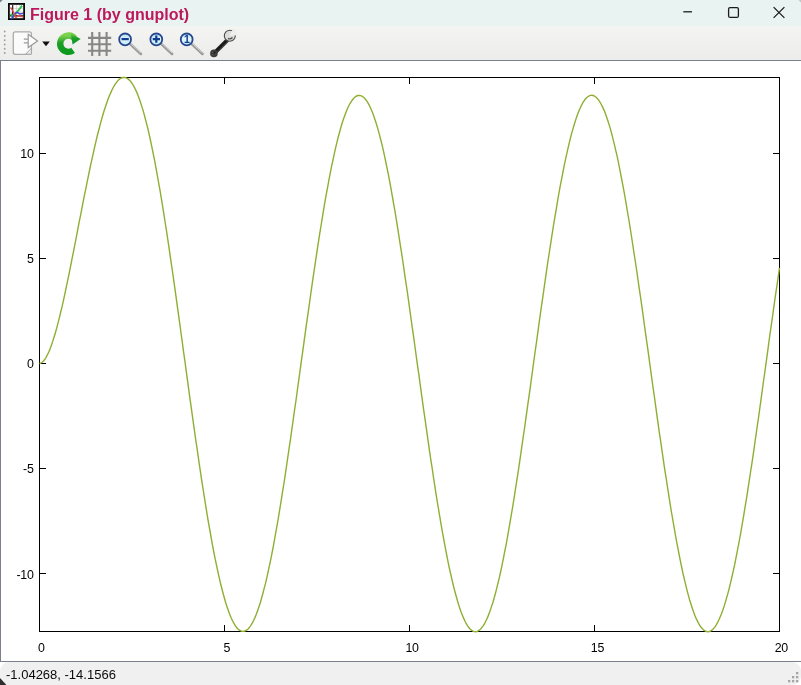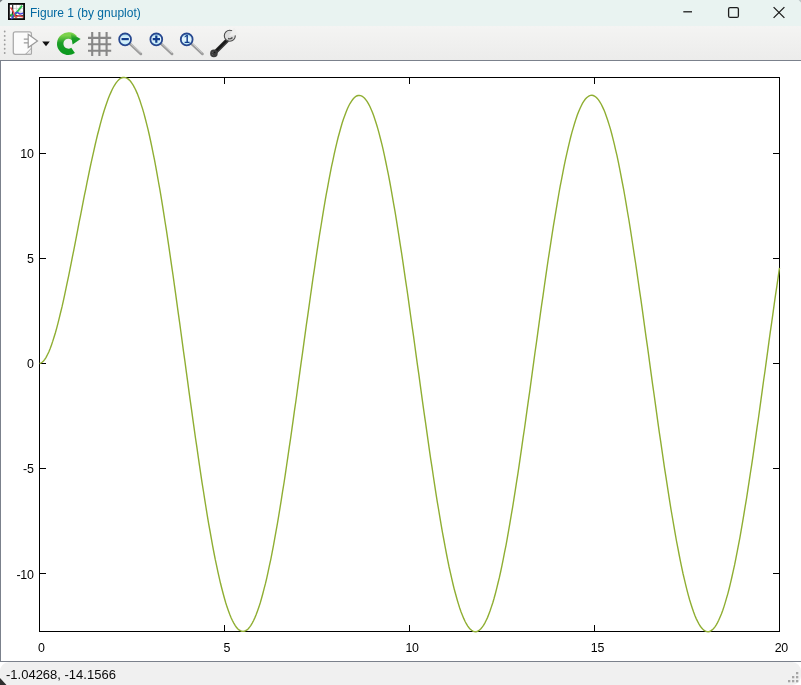--- a/index.html
+++ b/index.html
@@ -1,17 +1,17 @@
 <!DOCTYPE html>
 <html><head><meta charset="utf-8">
 <style>
 html,body{margin:0;padding:0;}
 body{width:801px;height:685px;position:relative;font-family:"Liberation Sans",sans-serif;background:#fff;overflow:hidden;}
 #titlebar{position:absolute;left:0;top:0;width:801px;height:26px;background:#e9f3f1;}
-#titlebar .ttl{position:absolute;left:30px;top:6px;font-size:12px;color:#0369a1;}
+#titlebar .ttl{position:absolute;left:30px;top:6px;font-size:16px;color:#be185d;font-weight:bold;}
 #toolbar{position:absolute;left:0;top:26px;width:801px;height:34px;background:linear-gradient(#f4f4f3,#ececeb);}
 #clientedge{position:absolute;left:0;top:60px;width:801px;height:602px;background:#7b818c;}
 #client{position:absolute;left:1px;top:61px;width:800px;height:600px;background:#fff;}
 #statusbar{position:absolute;left:0;top:662px;width:801px;height:23px;background:#f0f0f0;border-radius:9px;}
 #statusbar .st{position:absolute;left:6px;top:5px;font-size:13px;color:#0a0a0a;}
 svg{position:absolute;display:block;}
 .axlab{font-family:"Liberation Sans",sans-serif;font-size:12.4px;letter-spacing:-0.3px;fill:#000;}
 </style></head>
 <body>
 <div id="titlebar">

